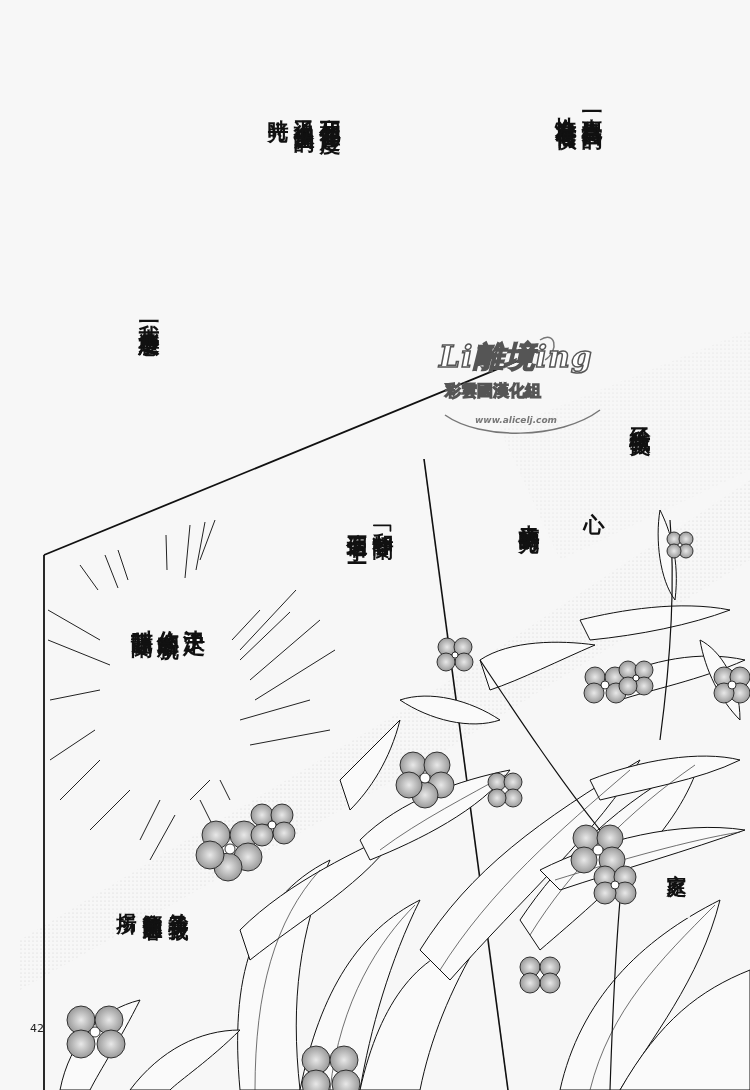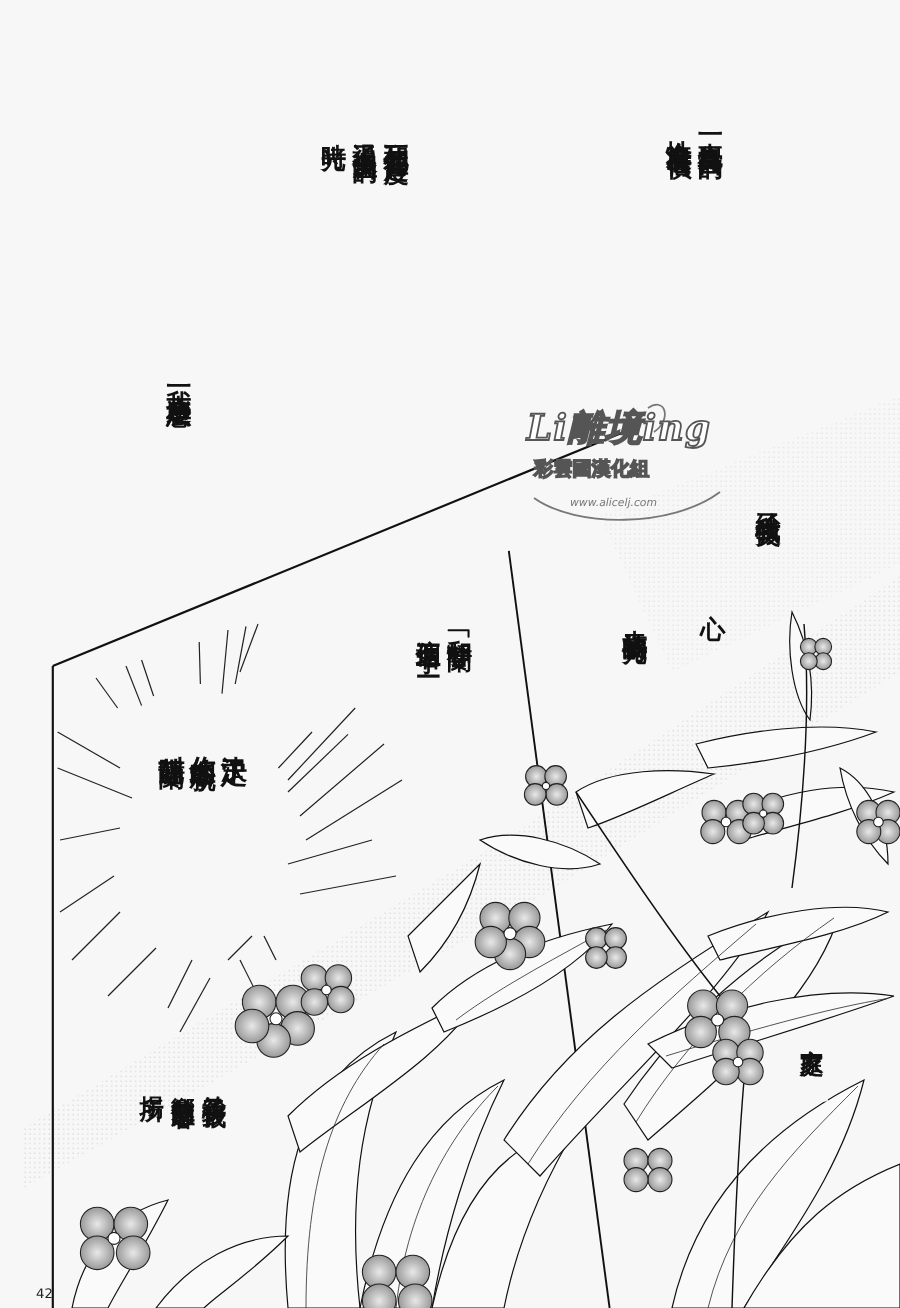--- a/index.html
+++ b/index.html
@@ -13,22 +13,22 @@
   .vt .col { display:block; }
   .serif { font-family: "DejaVu Serif", serif; font-size:22px; }
   .bubble-bg { background: rgba(247,247,247,0.85); }
   .watermark { position:absolute; left:435px; top:335px; width:170px; height:105px; }
   .wm-title { position:absolute; left:4px; top:2px; font-family:"DejaVu Serif", serif;
               font-size:30px; font-style:italic; font-weight:bold; color:#fff;
               -webkit-text-stroke:1.5px #555; letter-spacing:1px; }
   .wm-sub { position:absolute; left:10px; top:46px; font-family:"DejaVu Serif", serif;
             font-size:16px; font-weight:bold; color:#fff; -webkit-text-stroke:1.2px #555; }
   .wm-url { position:absolute; left:40px; top:80px; font-family:"DejaVu Sans", sans-serif;
-            font-size:9px; font-weight:normal; color:#777; font-style:italic; }
-  .page-num { position:absolute; left:30px; top:1072px; font-size:11px; font-family:"DejaVu Sans", sans-serif; color:#222; }
+            font-size:9px; font-weight:bold; color:#777; font-style:italic; }
+  .page-num { position:absolute; left:30px; top:1022px; font-size:11px; font-family:"DejaVu Sans", sans-serif; color:#222; }
 </style>
 </head>
 <body>
 
 <div class="page">
 
   <svg class="art" width="750" height="1090" viewBox="0 0 750 1090">
     <defs>
       <pattern id="dots" width="4" height="4" patternUnits="userSpaceOnUse">
         <circle cx="1" cy="1" r="0.6" fill="#888"></circle>

